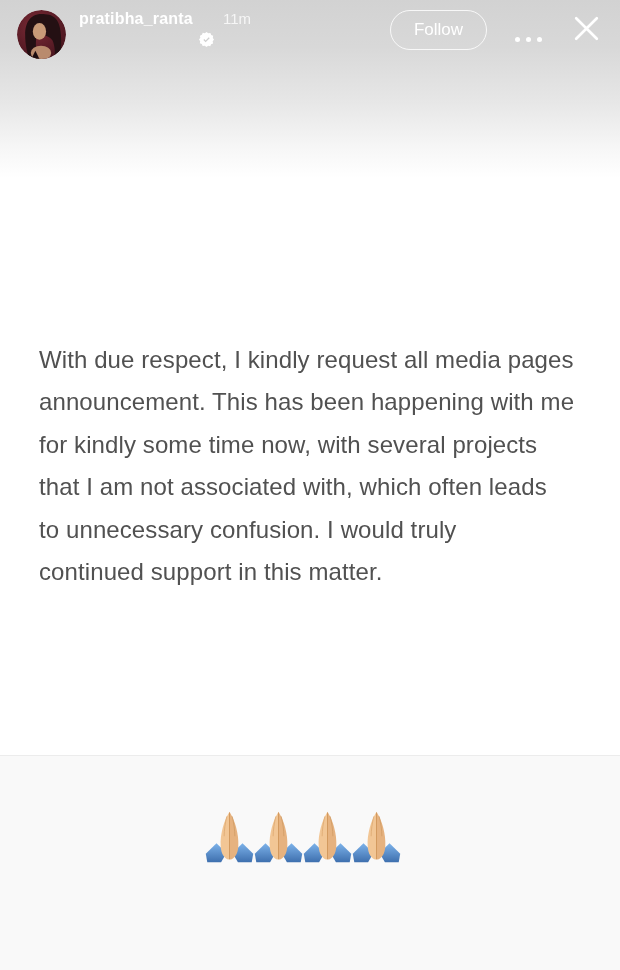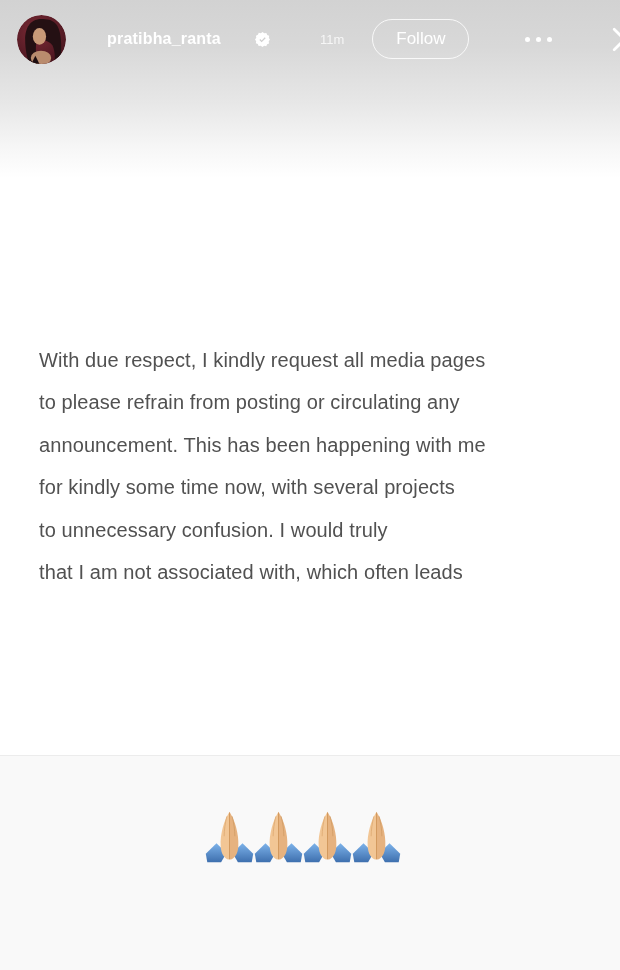--- a/index.html
+++ b/index.html
@@ -6,45 +6,45 @@
   .screen {
     position:relative; width:620px; height:970px; overflow:hidden;
     background:#ffffff; font-family:"Liberation Sans", sans-serif;
   }
   .top-scrim {
     position:absolute; top:0; left:0; right:0; height:178px; z-index:1;
     background:linear-gradient(180deg,#d2d2d2 0%,#d8d8d8 26%,#e7e7e7 58%,#f7f7f7 84%,#ffffff 100%);
   }
   .story-header {
     position:absolute; top:0; left:0; right:0; height:68px; z-index:3;
-    display:flex; align-items:center; padding:10px 15px 0 17px; box-sizing:border-box;gap:28px;
+    display:flex; padding:10px 15px 0 17px; box-sizing:border-box;
   }
   .avatar { width:49px; height:49px; border-radius:50%; flex:0 0 auto; cursor:pointer; display:block; }
   .username {
     margin-left:13px; color:#ffffff; font-size:16px; font-weight:700;
     letter-spacing:.2px; cursor:pointer; white-space:nowrap;
   }
   .badge { margin-left:6px; display:flex; align-items:center; }
-  .time { margin-left:22px; color:rgba(255,255,255,.78); font-size:13px; }
+  .time { margin-left:9px; color:rgba(255,255,255,.78); font-size:15px; }
   .follow-btn {
     margin-left:auto; height:40px; padding:0 23px; cursor:pointer;
     border:1.5px solid rgba(255,255,255,.82); border-radius:20px;
     background:transparent; color:#ffffff; font-size:17px; font-family:inherit;
   }
   .more-btn {
     margin-left:26px; display:flex; align-items:center; gap:6px;
     background:none; border:0; padding:8px 2px; cursor:pointer;
   }
   .more-btn .dot { width:5px; height:5px; border-radius:50%; background:#ffffff; }
   .close-btn {
     margin-left:24px; background:none; border:0; padding:2px; cursor:pointer; display:flex;
   }
   .statement {
     position:absolute; top:339px; left:39px; right:24px; z-index:2;
-    color:#515151; font-size:20px; line-height:42.4px; letter-spacing:.1px;
+    color:#515151; font-size:24px; line-height:42.4px; letter-spacing:.1px;
   }
   .statement .line { white-space:nowrap; }
   .reaction-section {
     position:absolute; top:755px; left:0; right:0; bottom:0; z-index:2;
     background:#f9f9f9; border-top:1px solid #ececec;
   }
   .emoji-row {
     display:flex; justify-content:center; padding-top:54px; transform:translateX(-7px);
   }
   .emoji-row svg { width:49px; height:54px; display:block; }
@@ -98,25 +98,25 @@
 
     <button class="close-btn" aria-label="Close">
       <svg width="33" height="33" viewBox="0 0 32 32" aria-hidden="true">
         <path d="M6 6 L26 26 M26 6 L6 26" stroke="#ffffff" stroke-width="2.6" stroke-linecap="round" fill="none"></path>
       </svg>
     </button>
   </div>
 
   <div class="statement">
     <div class="line">With due respect, I kindly request all media pages</div>
-    <div class="line">to please refrain from posting or circulating any</div>
     <div class="line">announcement. This has been happening with me</div>
     <div class="line">for kindly some time now, with several projects</div>
+    <div class="line">that I am not associated with, which often leads</div>
     <div class="line">to unnecessary confusion. I would truly</div>
-    <div class="line">that I am not associated with, which often leads</div>
+    <div class="line">continued support in this matter.</div>
   </div>
 
   <div class="reaction-section">
     <div class="emoji-row">
   <svg viewBox="0 0 64 70" aria-hidden="true">
     <defs>
       <linearGradient id="slv" x1="0" y1="0" x2="0" y2="1">
         <stop offset="0" stop-color="#7db3ea"></stop>
               <stop offset="1" stop-color="#3e6fae"></stop>
       </linearGradient>

